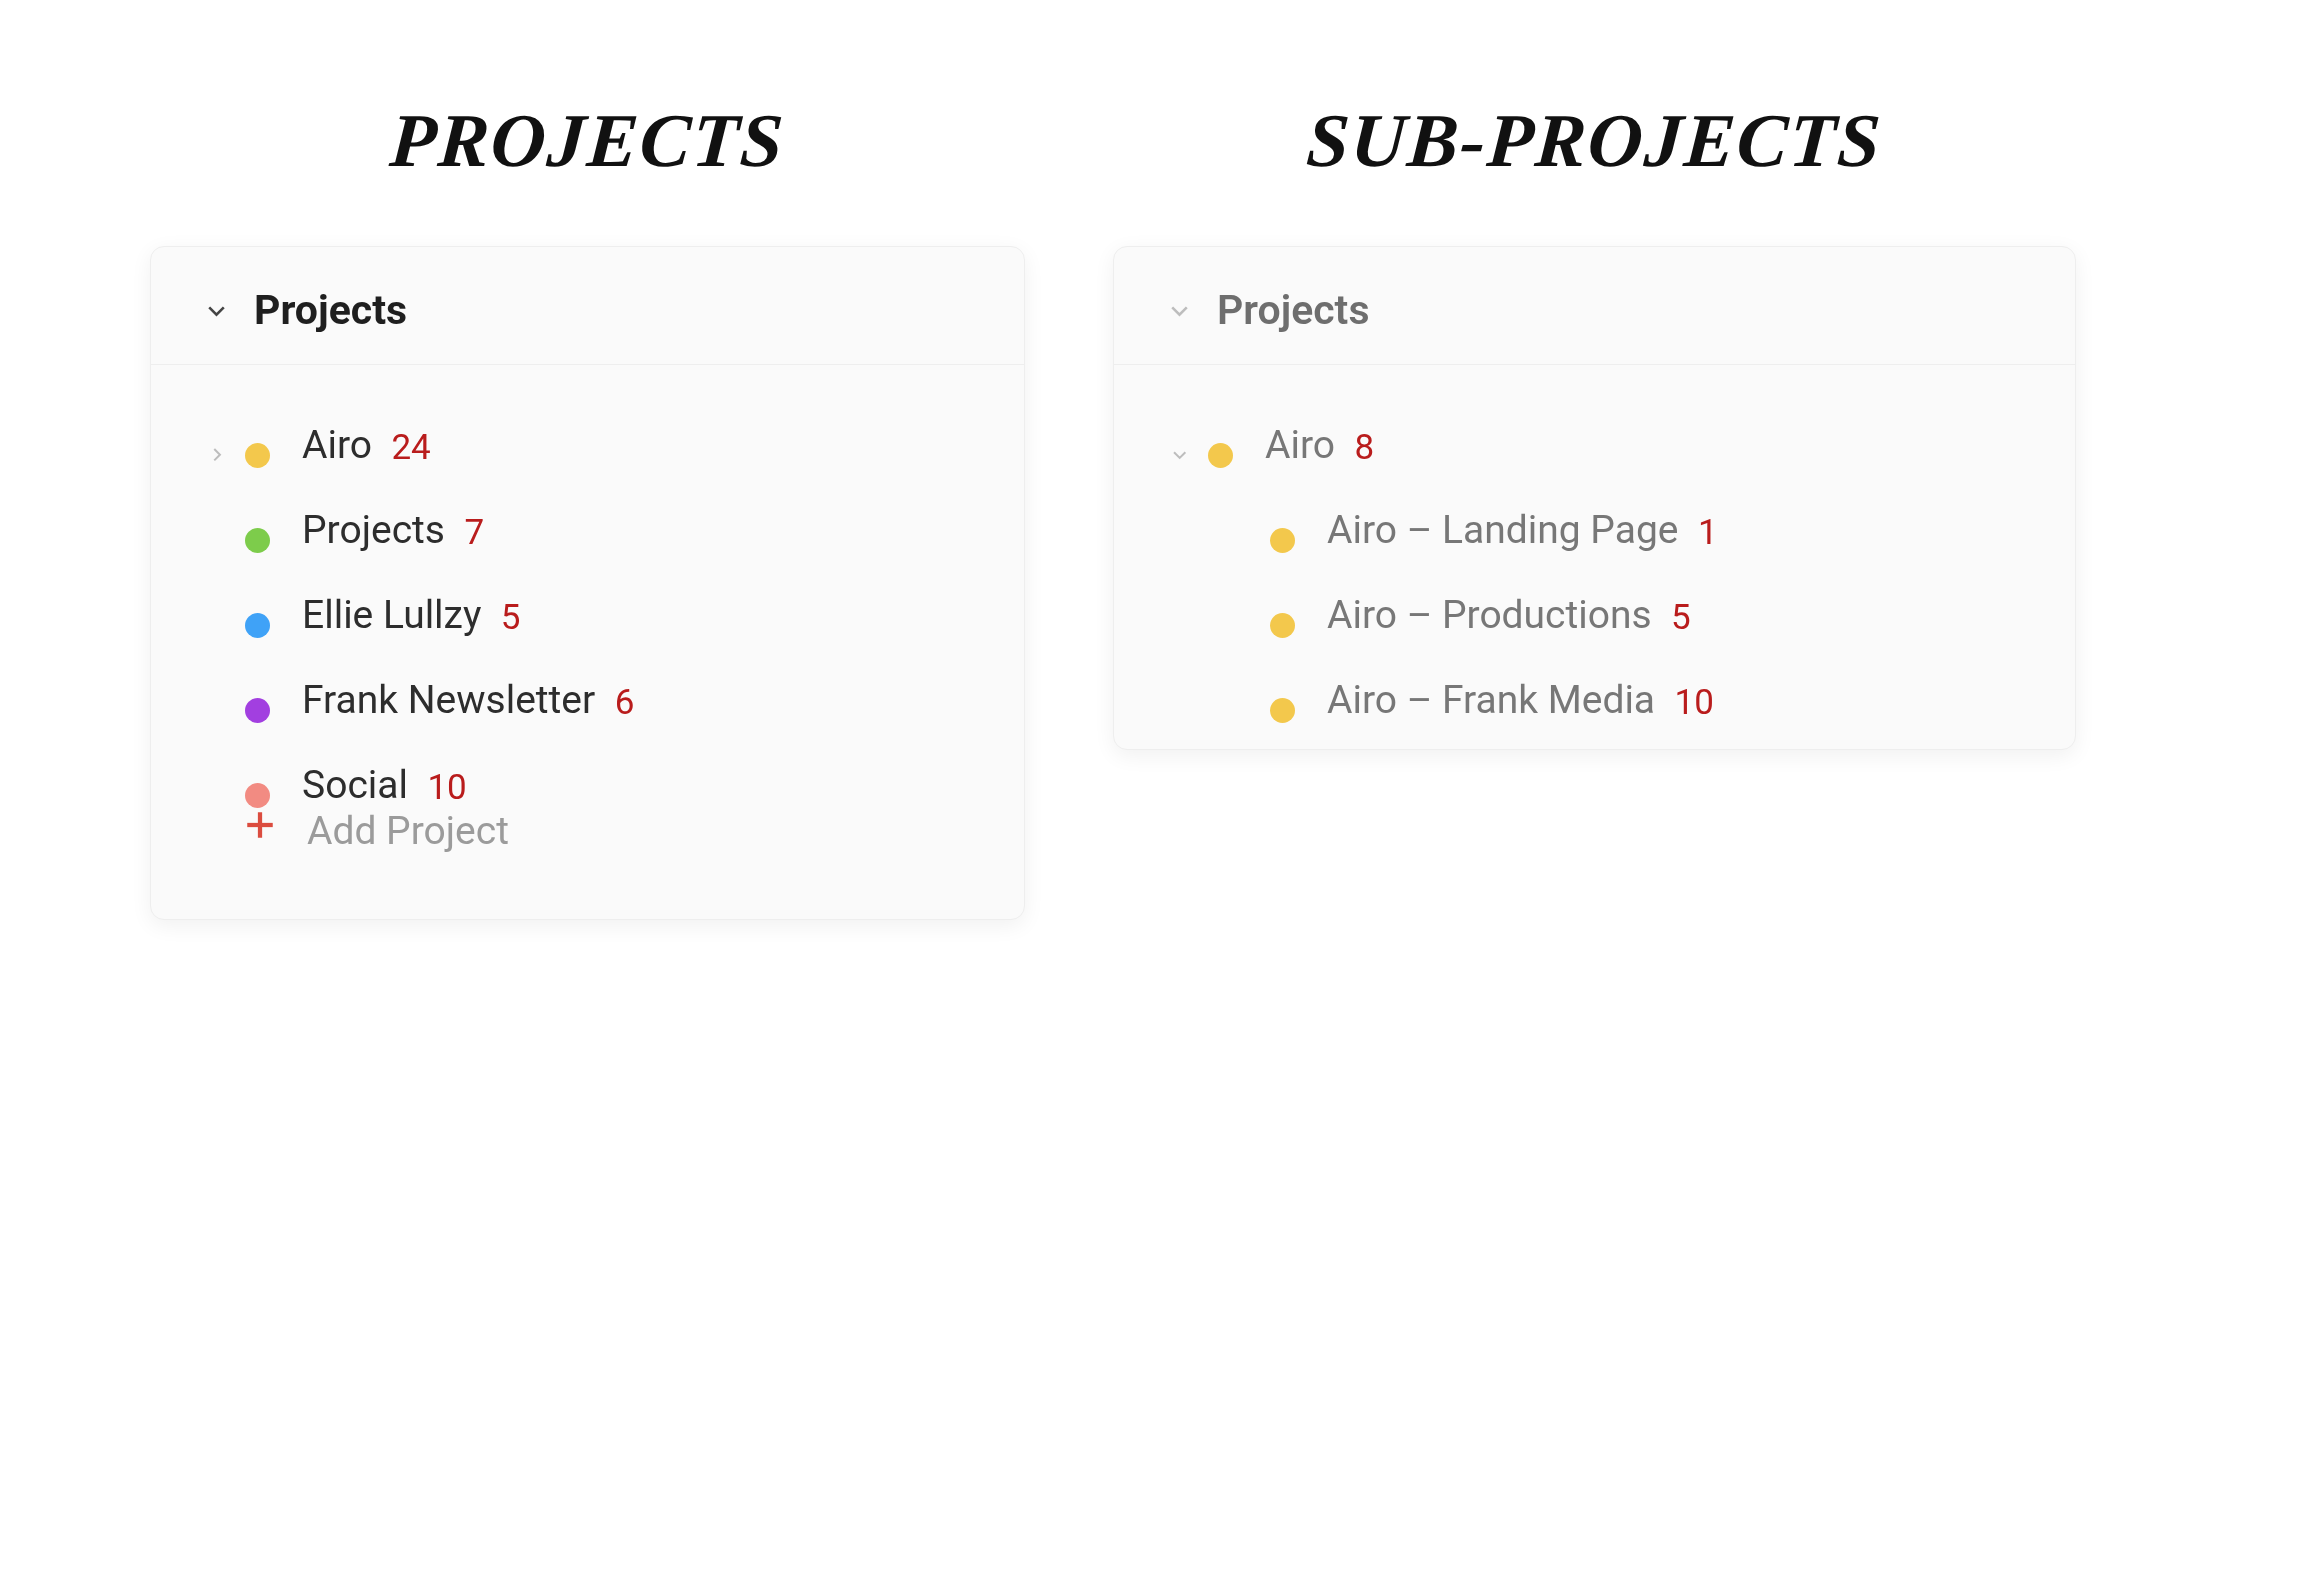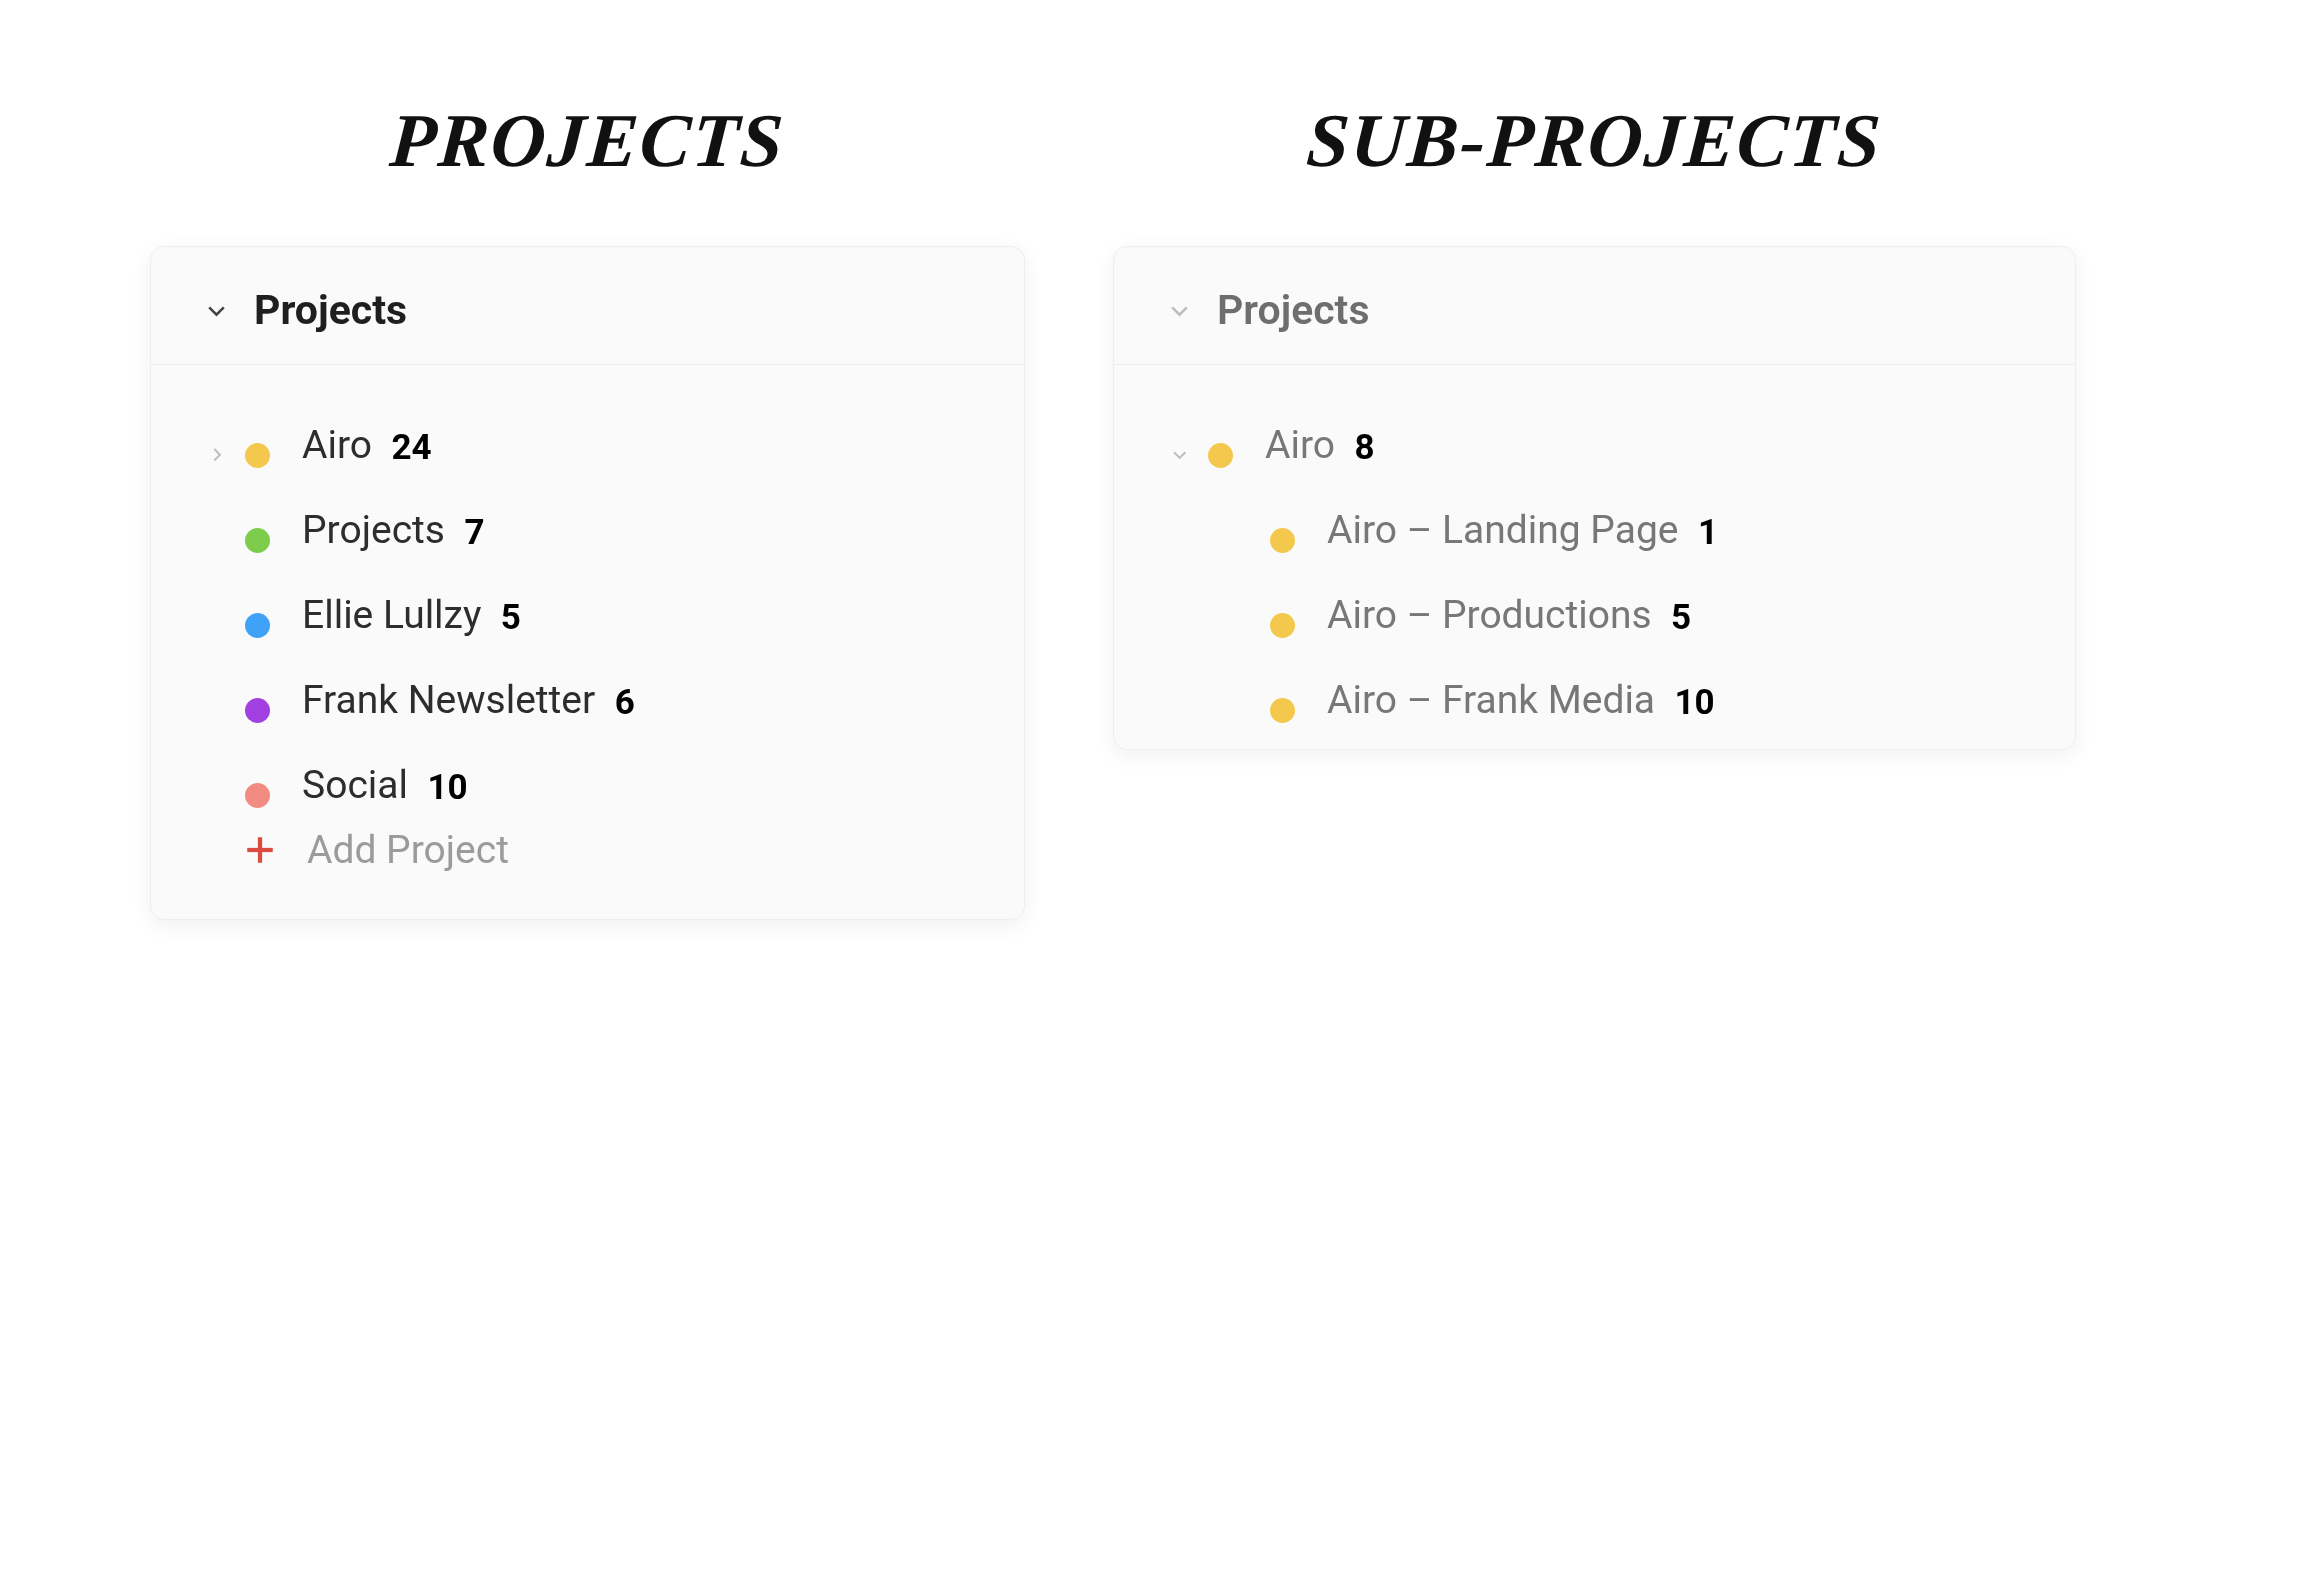--- a/index.html
+++ b/index.html
@@ -102,30 +102,29 @@
 
   .row .label {
     font-size: 39px;
     font-weight: 400;
     color: #2d2d2d;
   }
   .row.muted .label { color: #777777; }
 
   .row .count {
     font-size: 35px;
-    font-weight: 700;
-    color: #000000;
+    font-weight: 400;
+    color: #b91c1c;
     margin-left: 19.4px;
   }
 
   .row.sub { padding-left: 156px; }
 
   .add-row {
     display: flex;
-    align-items: center;
     height: 85px;
     padding-left: 92px;
     cursor: pointer;
   }
   .plus {
     width: 34px;
     height: 34px;
     display: inline-flex;
     align-items: center;
     justify-content: center;

